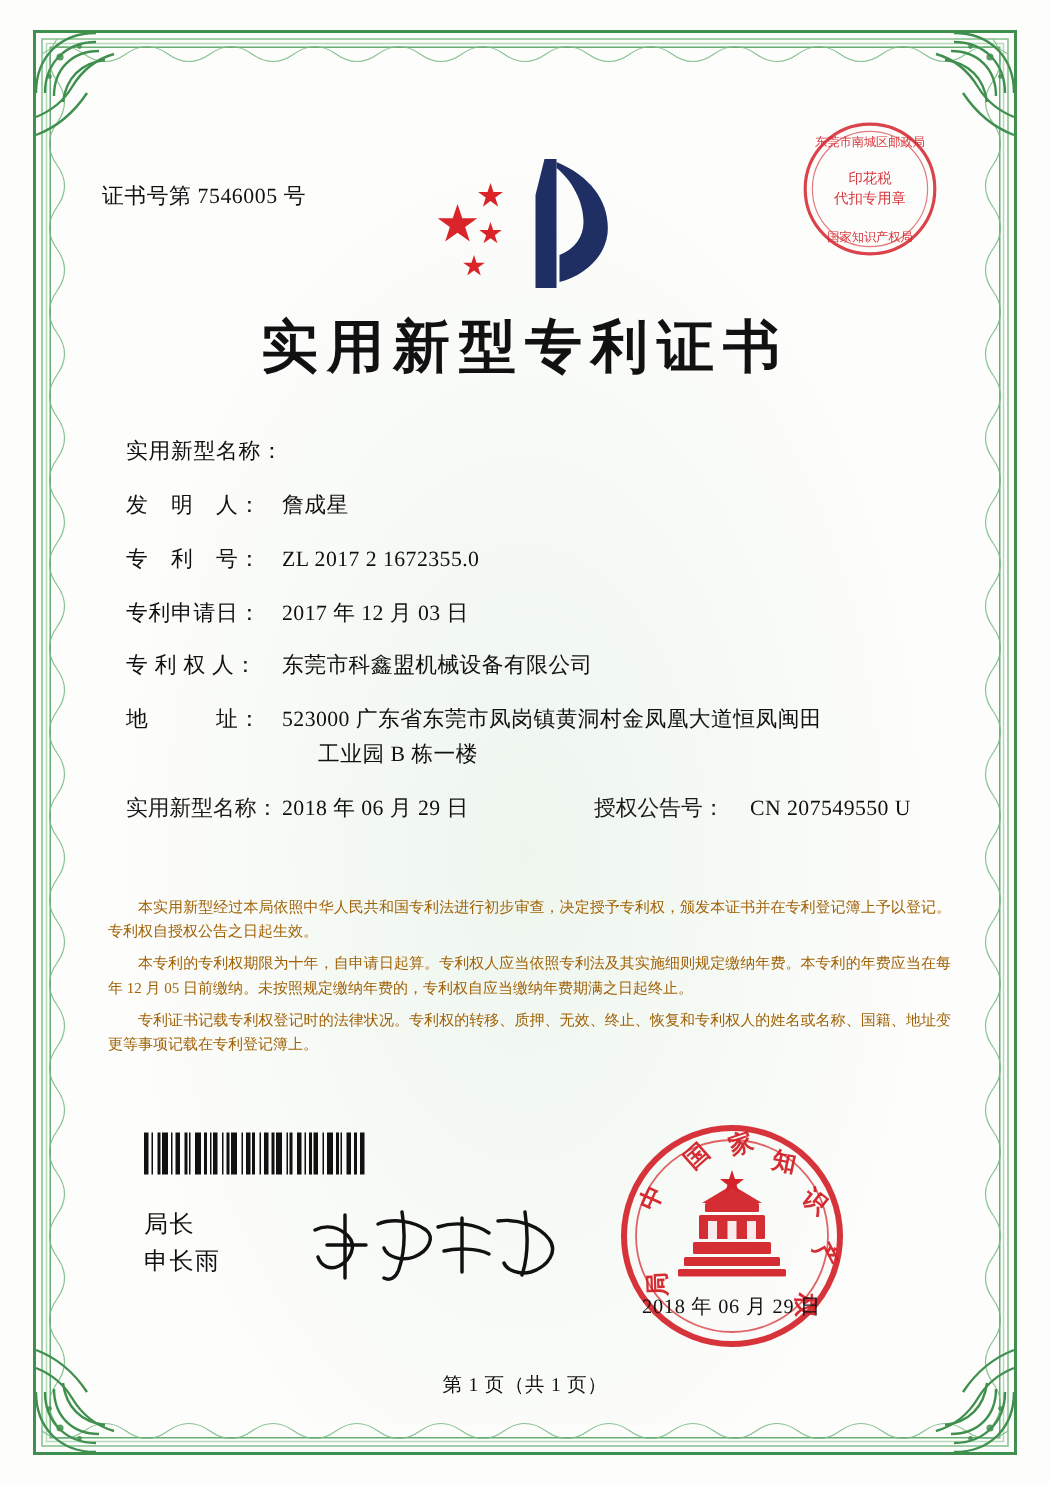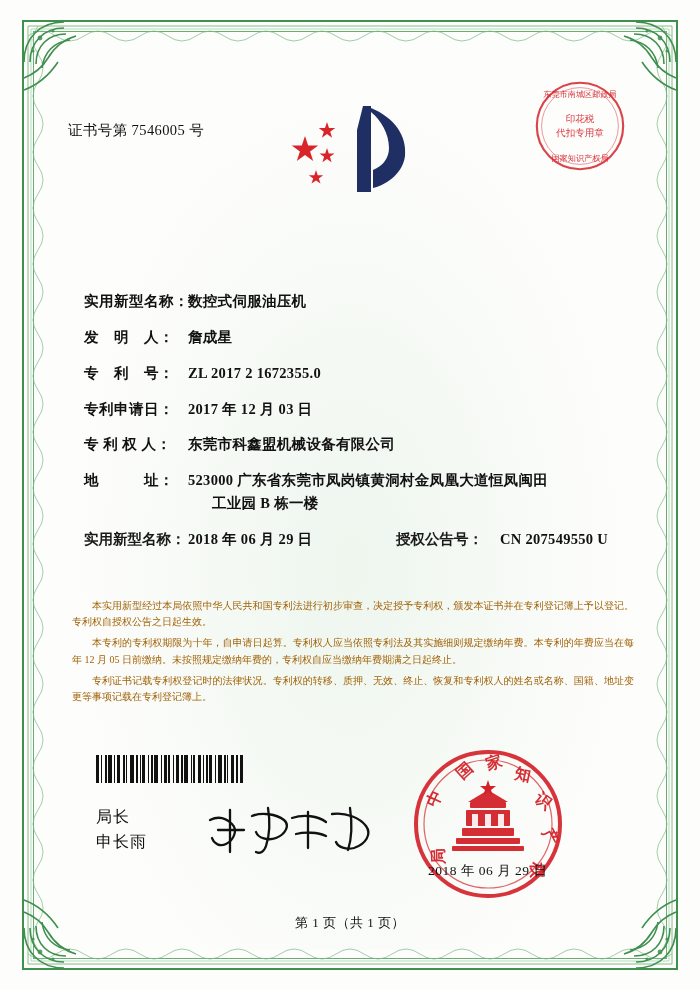--- a/index.html
+++ b/index.html
@@ -121,21 +121,20 @@
   }
 
   
   .fields {
     position: absolute;
     left: 84px;
     top: 292px;
     width: 540px;
     font-size: 14.5px;
     line-height: 1.3;
-    font-weight: bold;
   }
   .field-row {
     display: flex;
     align-items: flex-start;
     margin-bottom: 17px;
   }
   .field-label {
     width: 104px;
     flex: 0 0 104px;
     color: #111;
@@ -369,26 +368,26 @@
         <polygon points="41,70 42.7,75.2 48.2,75.2 43.8,78.4 45.5,83.6 41,80.4 36.5,83.6 38.2,78.4 33.8,75.2 39.3,75.2"></polygon>
       </g>
 
       <g fill="#1f2f63">
         <path d="M88,6 L96,6 L96,92 L82,92 L82,30 Z"></path>
         <path d="M96,8 C120,18 132,36 130,56 C128,72 114,84 98,88 L98,70 C108,66 114,58 114,48 C114,34 106,20 96,12 Z"></path>
       </g>
     </svg>
   </div>
 
+  <div class="doc-title">实用新型专利证书</div>
 
   <div class="fields">
 
     <div class="field-row">
       <div class="field-label">实用新型名称：</div>
-      <div class="field-value">数控式伺服油压机</div>
     </div>
 
     <div class="field-row">
       <div class="field-label">发　明　人：</div>
       <div class="field-value">詹成星</div>
     </div>
 
     <div class="field-row">
       <div class="field-label">专　利　号：</div>
       <div class="field-value">ZL 2017 2 1672355.0</div>

